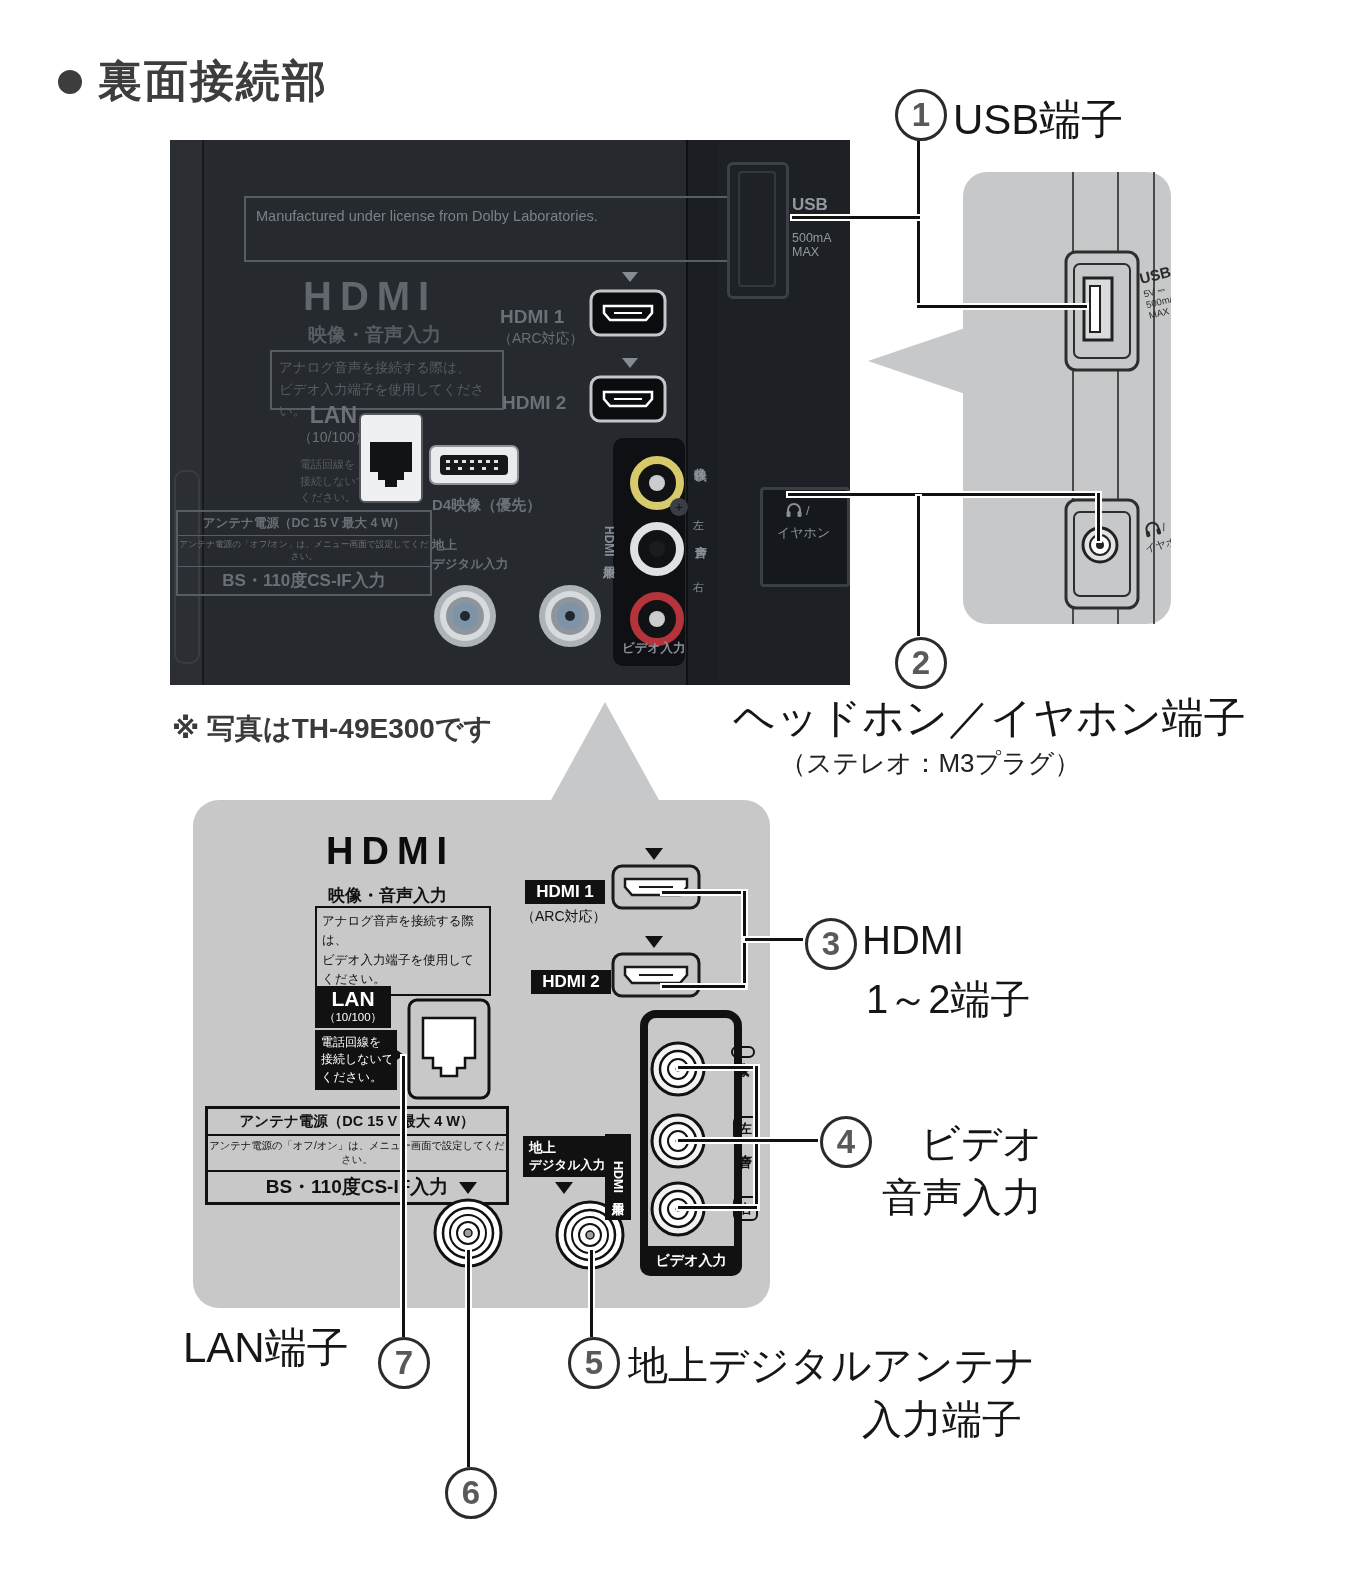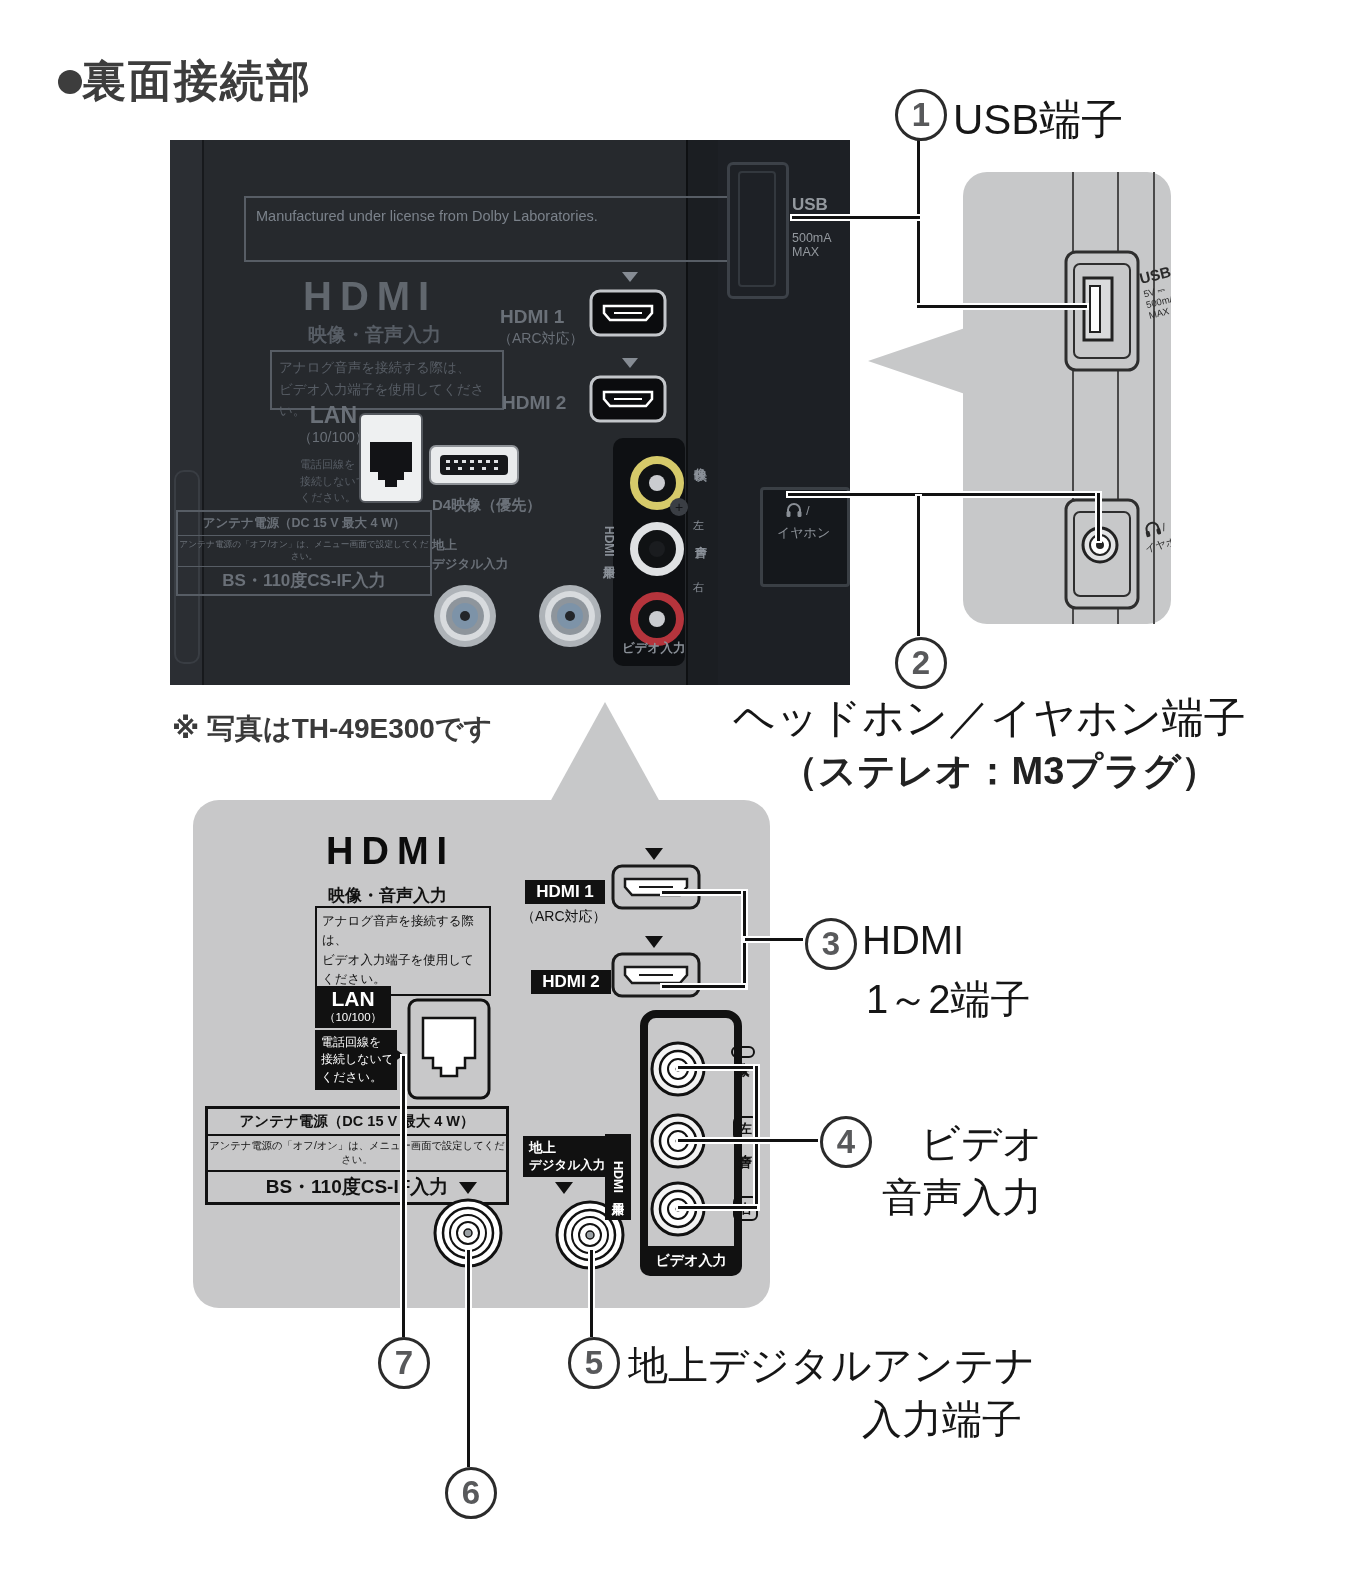--- a/index.html
+++ b/index.html
@@ -17,21 +17,21 @@
   .tri-down{width:0;height:0;border-left:9px solid transparent;border-right:9px solid transparent;border-top:12px solid #111;position:absolute;}
   .ptxt{color:#6a7078;position:absolute;white-space:nowrap;}
   .pbox{position:absolute;border:2px solid #575d65;color:#70767e;}
   svg text{font-family:"Liberation Sans","DejaVu Sans",sans-serif;}
 </style>
 </head>
 <body>
 
 <div id="page">
 
-  <div class="abs" style="left:58px;top:52px;display:flex;align-items:center;">
+  <div class="abs" style="left:58px;top:52px;display:flex;align-items:center;gap:16px;">
     <span style="width:24px;height:24px;border-radius:50%;background:#3d3d3d;display:inline-block;"></span>
     <span style="font-size:44px;font-weight:bold;color:#3d3d3d;letter-spacing:2px;">裏面接続部</span>
   </div>
 
   <div class="abs" style="left:170px;top:140px;width:680px;height:545px;background:#26292d;z-index:1;">
 
     <div class="abs" style="left:0;top:0;width:32px;height:545px;background:#2b2e33;border-right:2px solid #17191c;"></div>
     <div class="abs" style="left:4px;top:330px;width:22px;height:190px;border:2px solid #393d43;border-radius:10px;"></div>
     <div class="abs" style="left:516px;top:0;width:30px;height:545px;background:#1b1e22;border-left:2px solid #0e1012;border-right:2px solid #33373c;"></div>
     <div class="abs" style="left:548px;top:0;width:132px;height:545px;background:#1d2025;"></div>
@@ -205,21 +205,21 @@
   <div class="biglabel" style="left:953px;top:92px;font-size:42px;">USB端子</div>
   <div class="ln" style="left:917px;top:140px;width:3px;height:167px;"></div>
   <div class="ln" style="left:792px;top:216px;width:128px;height:3px;"></div>
   <div class="ln" style="left:917px;top:305px;width:170px;height:3px;"></div>
 
   <div class="ln" style="left:788px;top:493px;width:312px;height:3px;"></div>
   <div class="ln" style="left:1097px;top:493px;width:3px;height:48px;"></div>
   <div class="ln" style="left:917px;top:496px;width:3px;height:140px;"></div>
   <div class="cnum" style="left:895px;top:637px;">2</div>
   <div class="biglabel" style="left:733px;top:690px;font-size:42px;">ヘッドホン／イヤホン端子</div>
-  <div class="biglabel" style="left:780px;top:746px;font-size:38px;font-weight:700;color:#222;">（ステレオ：M3プラグ）</div>
+  <div class="biglabel" style="left:780px;top:746px;font-size:26px;font-weight:400;color:#222;">（ステレオ：M3プラグ）</div>
 
   <div class="abs" style="left:550px;top:702px;width:0;height:0;border-left:55px solid transparent;border-right:55px solid transparent;border-bottom:100px solid #c7c8c9;z-index:2;"></div>
 
   <div class="abs" style="left:193px;top:800px;width:577px;height:508px;background:#c8c8c9;border-radius:26px;z-index:3;">
     <div class="abs" style="left:133px;top:30px;font-size:38px;font-weight:800;letter-spacing:8px;color:#0c0c0c;">HDMI</div>
     <div class="abs" style="left:135px;top:84px;font-size:17px;font-weight:bold;color:#111;">映像・音声入力</div>
     <div class="abs" style="left:122px;top:106px;width:162px;border:2px solid #111;padding:4px 5px;font-size:12.5px;line-height:1.55;color:#111;background:#c8c8c9;">
       <div>アナログ音声を接続する際は、</div>
       <div>ビデオ入力端子を使用してください。</div>
     </div>
@@ -323,20 +323,21 @@
 
   <div class="ln" style="left:678px;top:1066px;width:79px;height:3px;"></div>
   <div class="ln" style="left:755px;top:1066px;width:3px;height:143px;"></div>
   <div class="ln" style="left:678px;top:1206px;width:79px;height:3px;"></div>
   <div class="ln" style="left:678px;top:1139px;width:140px;height:3px;"></div>
   <div class="cnum" style="left:820px;top:1116px;">4</div>
   <div class="biglabel" style="left:920px;top:1116px;">ビデオ</div>
   <div class="biglabel" style="left:882px;top:1170px;">音声入力</div>
 
   <div class="ln" style="left:402px;top:1056px;width:3px;height:281px;"></div>
+  <div class="biglabel" style="left:183px;top:1320px;font-size:42px;">LAN端子</div>
   <div class="cnum" style="left:378px;top:1337px;">7</div>
 
   <div class="ln" style="left:590px;top:1250px;width:3px;height:87px;"></div>
   <div class="cnum" style="left:568px;top:1337px;">5</div>
   <div class="biglabel" style="left:628px;top:1338px;">地上デジタルアンテナ</div>
   <div class="biglabel" style="left:862px;top:1392px;">入力端子</div>
 
   <div class="ln" style="left:467px;top:1250px;width:3px;height:217px;"></div>
   <div class="cnum" style="left:445px;top:1467px;">6</div>
 

